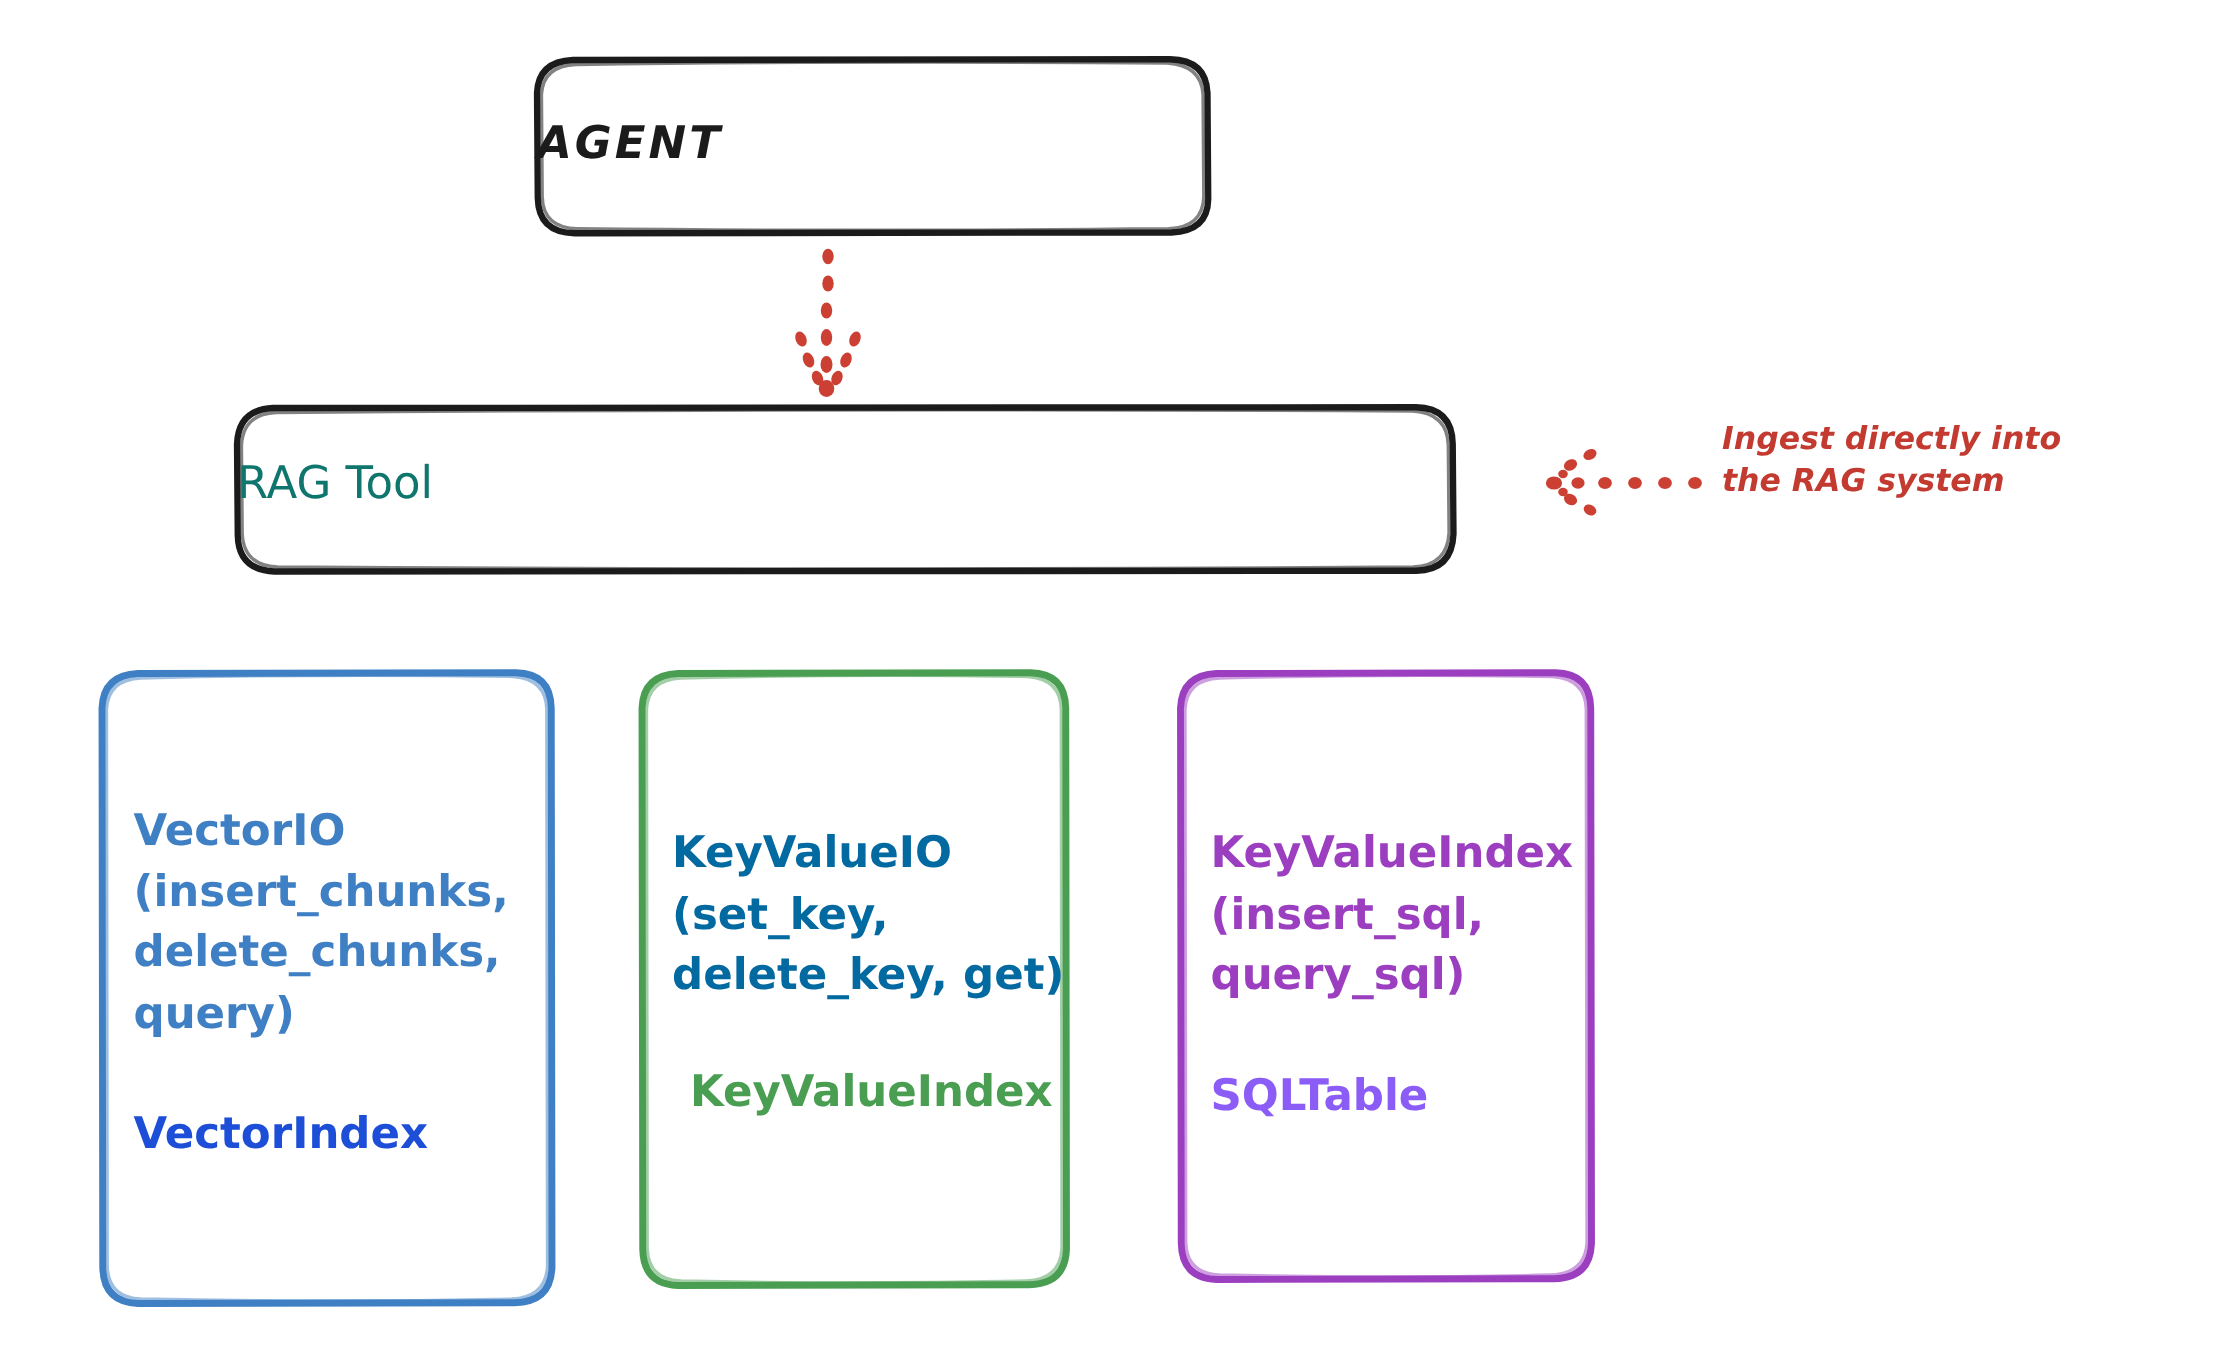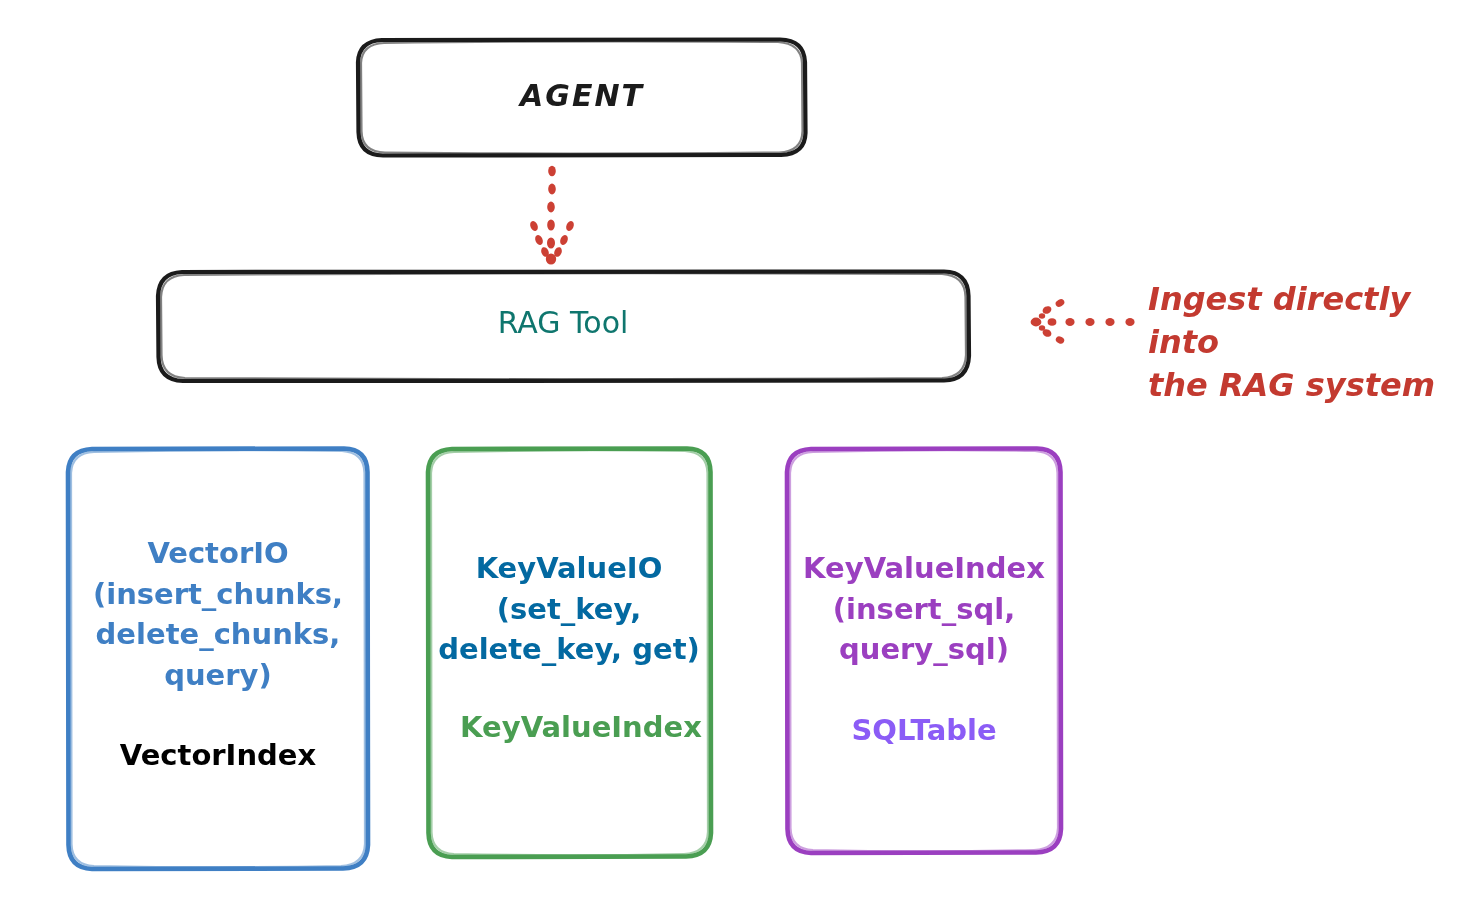--- a/index.html
+++ b/index.html
@@ -15,21 +15,20 @@
     font-family: "DejaVu Sans", sans-serif;
   }
   #canvas {
     position: absolute;
     top: 0; left: 0;
     width: 1484px;
     height: 910px;
   }
   .node-label {
     position: absolute;
-    text-align: center;
     line-height: 1.35;
     white-space: pre-line;
     pointer-events: none;
     user-select: none;
   }
   
   #agent-label {
     left: 358px; top: 76px; width: 448px;
     font-size: 30px;
     font-style: italic;
@@ -44,33 +43,34 @@
     font-size: 30px;
     font-weight: 400;
     color: #0f766e;
     font-family: "DejaVu Sans", sans-serif;
   }
   
   .leaf-label {
     font-size: 29px;
     font-weight: 700;
     line-height: 1.4;
+    margin-left: 19px;
   }
   #vector-api   { left: 70px;  top: 533px; width: 296px; color: #3f7fc4; }
-  #vector-index { left: 70px;  top: 735px; width: 296px; color: #000000; }
+  #vector-index { left: 70px;  top: 735px; width: 296px; color: #1d4ed8; }
   #kv-api       { left: 429px; top: 548px; width: 280px; color: #0369a1; }
   #kv-index     { left: 441px; top: 707px; width: 280px; color: #4a9e52; }
   #rel-api      { left: 788px; top: 548px; width: 272px; color: #9b3fc0; }
   #rel-index    { left: 788px; top: 710px; width: 272px; color: #8b5cf6; }
 
   
   #annotation {
     position: absolute;
     left: 1148px; top: 278px; width: 330px;
-    font-size: 32px;
+    font-size: 21px;
     font-weight: 700;
     font-style: italic;
     line-height: 1.35;
     color: #c33a30;
     text-align: left;
     white-space: pre-line;
     user-select: none;
   }
 </style>
 </head>

